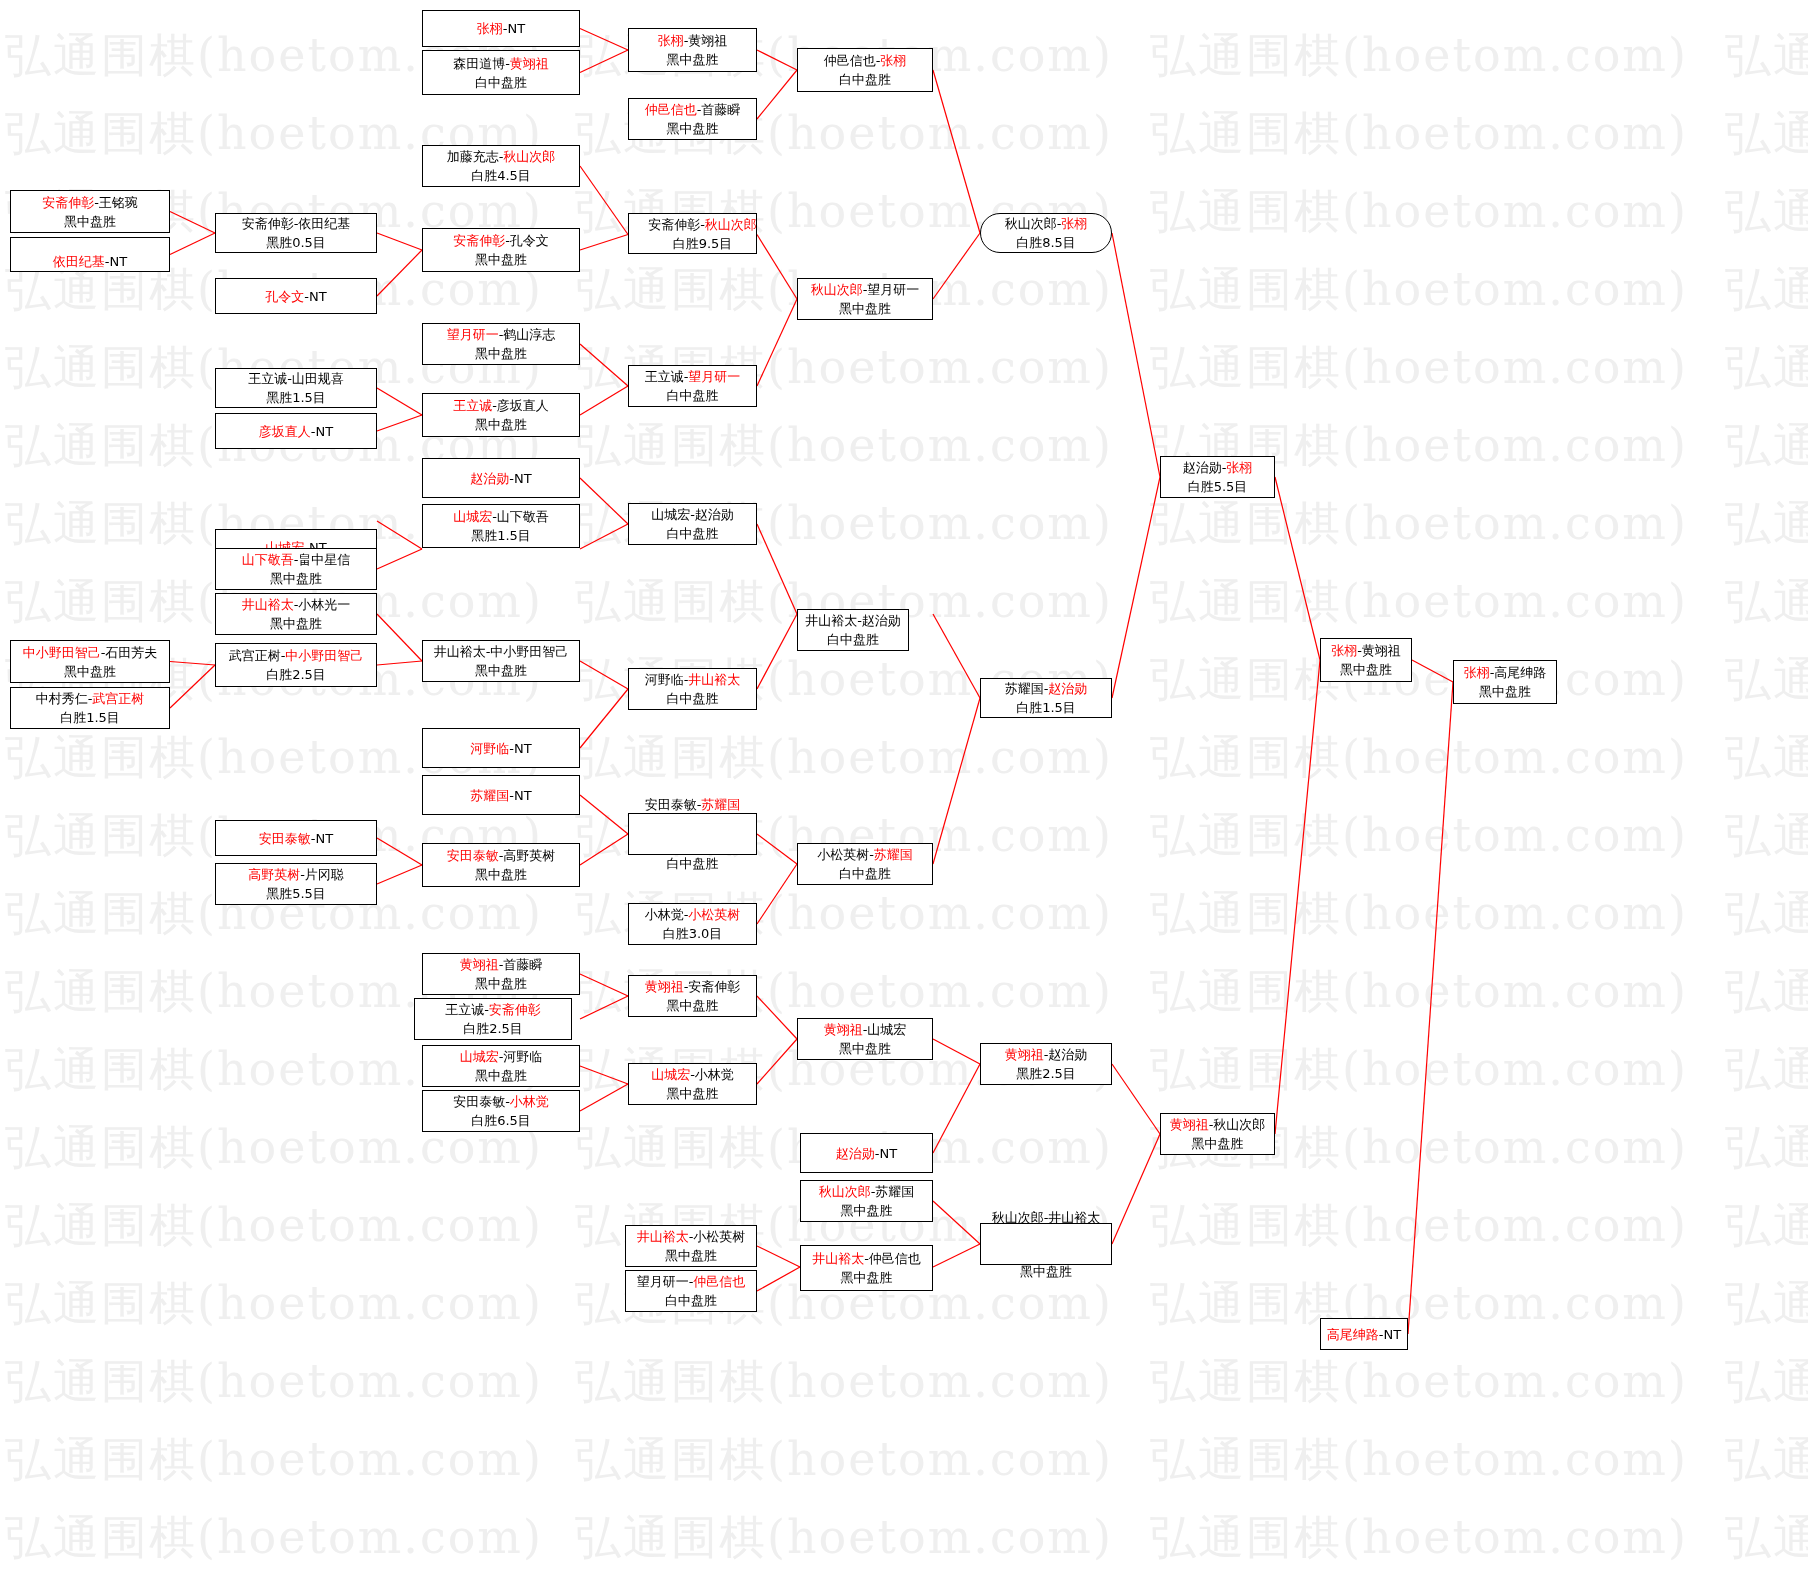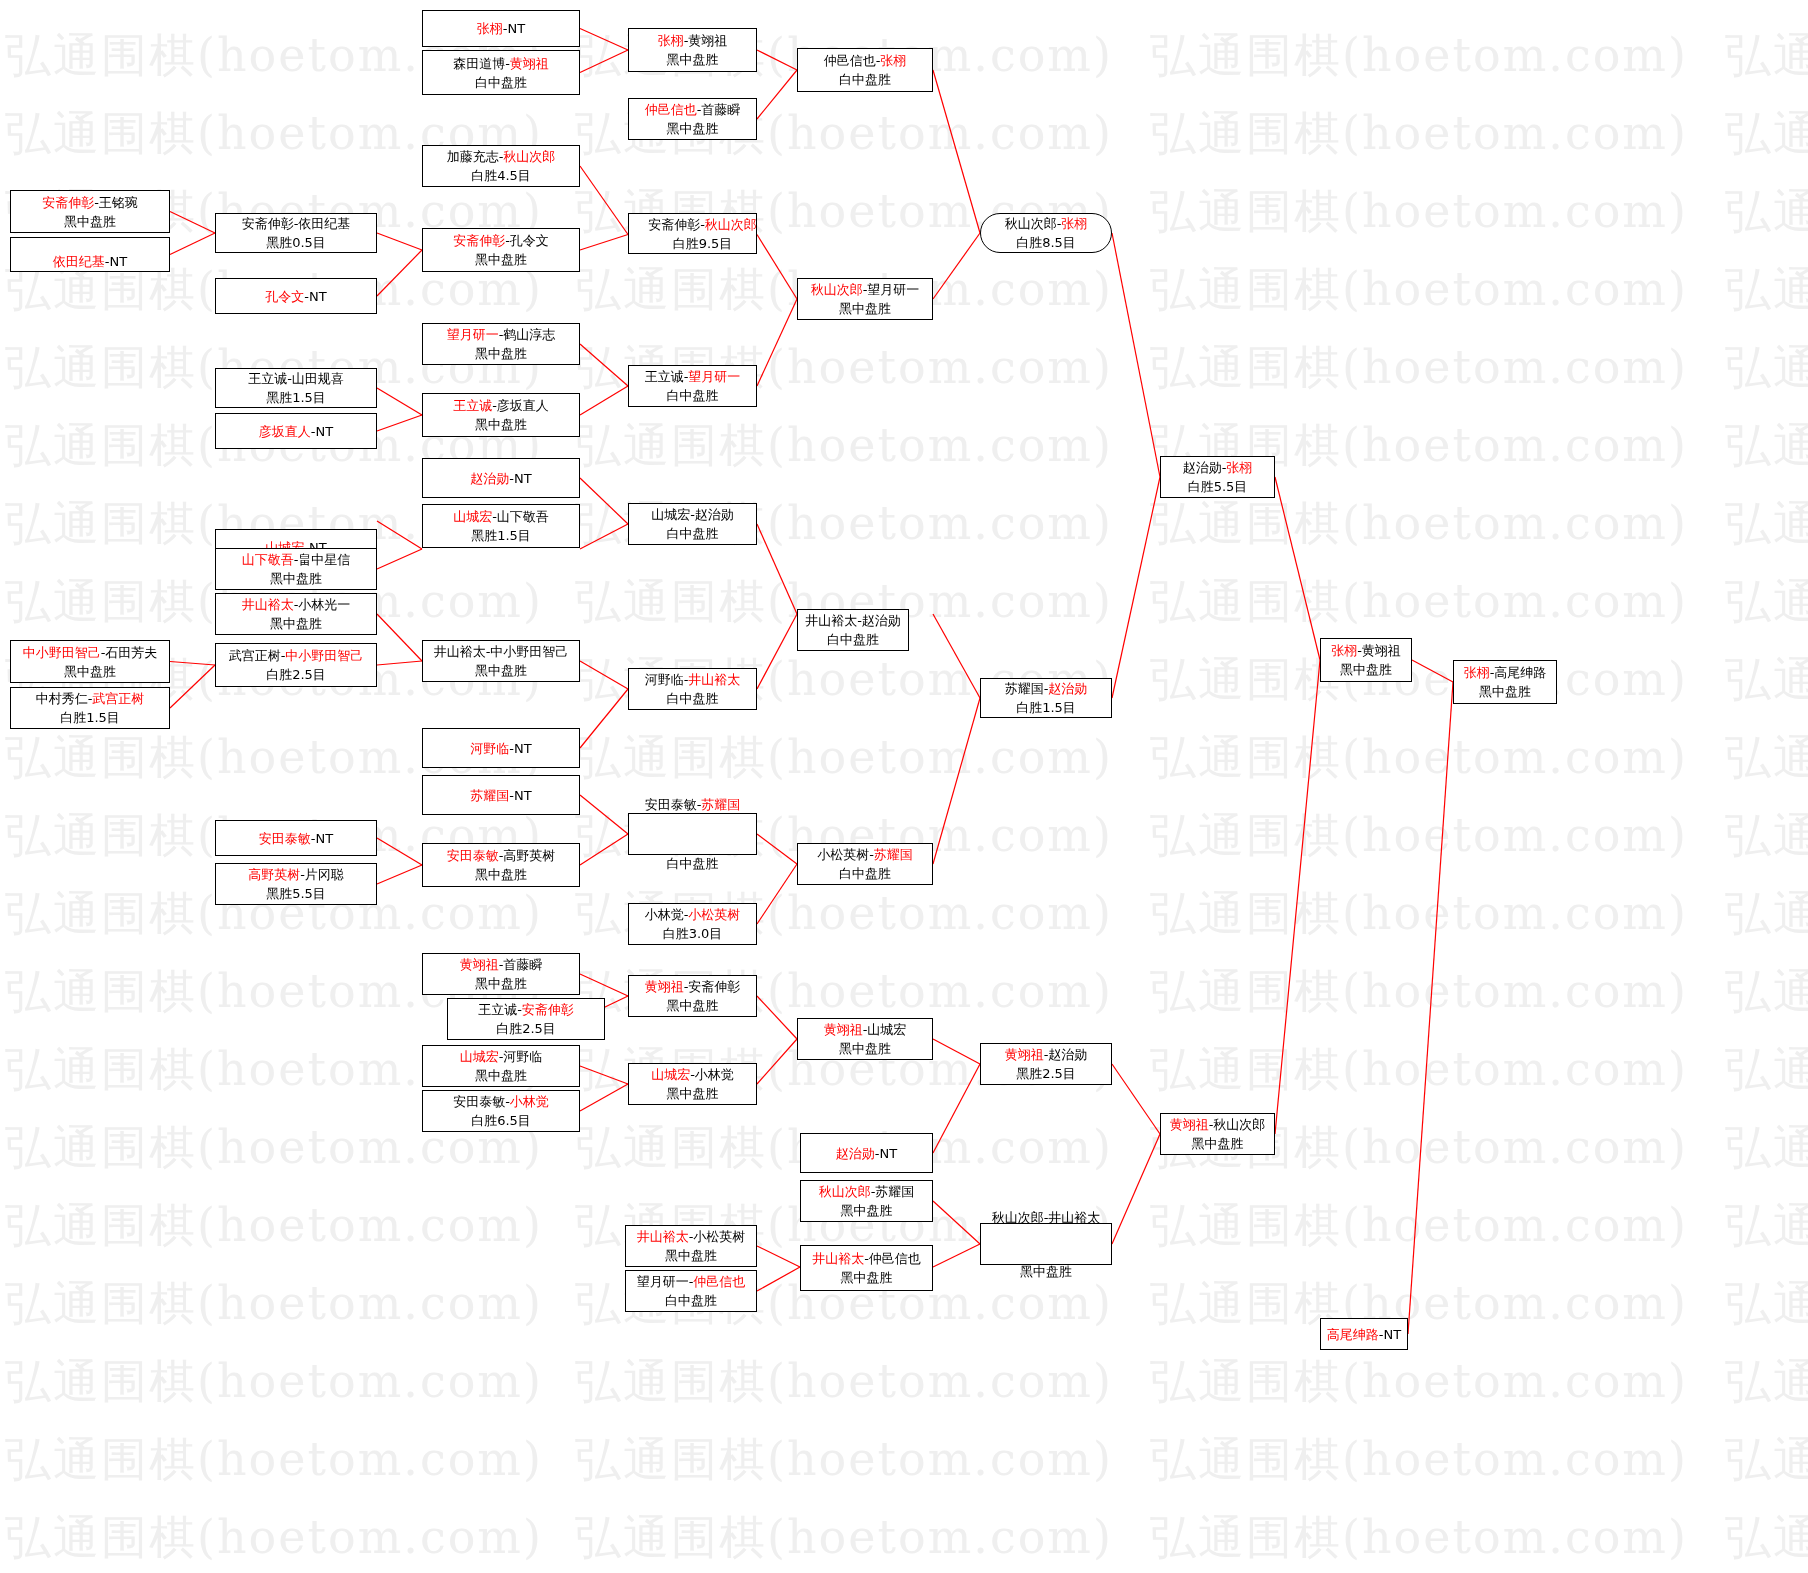--- a/index.html
+++ b/index.html
@@ -263,21 +263,21 @@
         <div><span class="red">苏耀国</span><span>-NT</span></div>
       </div>
       <div class="box" style="left: 422px; top: 843px; width: 158px; height: 44px;">
         <div><span class="red">安田泰敏</span><span>-高野英树</span></div>
         <div>黑中盘胜</div>
       </div>
       <div class="box" style="left: 422px; top: 953px; width: 158px; height: 42px;">
         <div><span class="red">黄翊祖</span><span>-首藤瞬</span></div>
         <div>黑中盘胜</div>
       </div>
-      <div class="box" style="left: 447px; top: 998px; width: 158px; height: 42px; justify-content: center;">
+      <div class="box" style="left: 414px; top: 998px; width: 158px; height: 42px; justify-content: center;">
         <div><span>王立诚-</span><span class="red">安斋伸彰</span></div>
         <div>白胜2.5目</div>
       </div>
       <div class="box" style="left: 422px; top: 1045px; width: 158px; height: 42px;">
         <div><span class="red">山城宏</span><span>-河野临</span></div>
         <div>黑中盘胜</div>
       </div>
       <div class="box" style="left: 422px; top: 1090px; width: 158px; height: 42px;">
         <div><span>安田泰敏-</span><span class="red">小林觉</span></div>
         <div>白胜6.5目</div>

